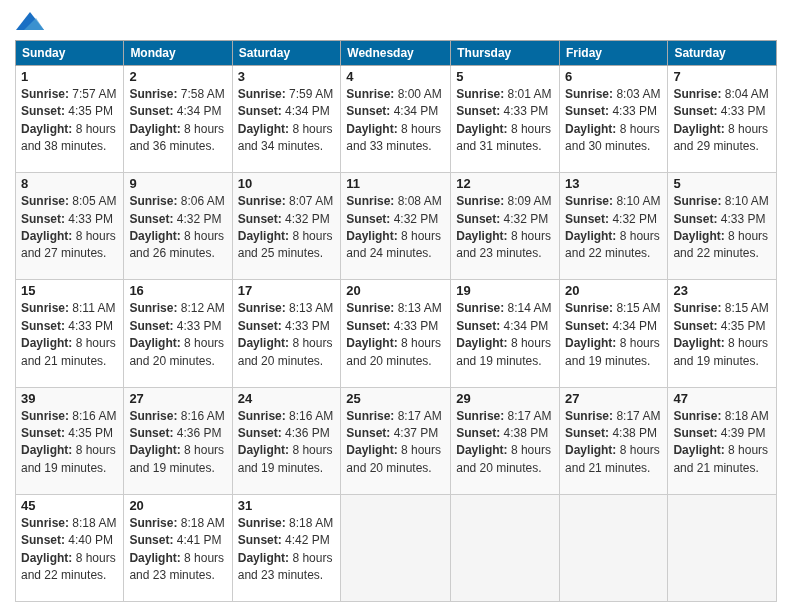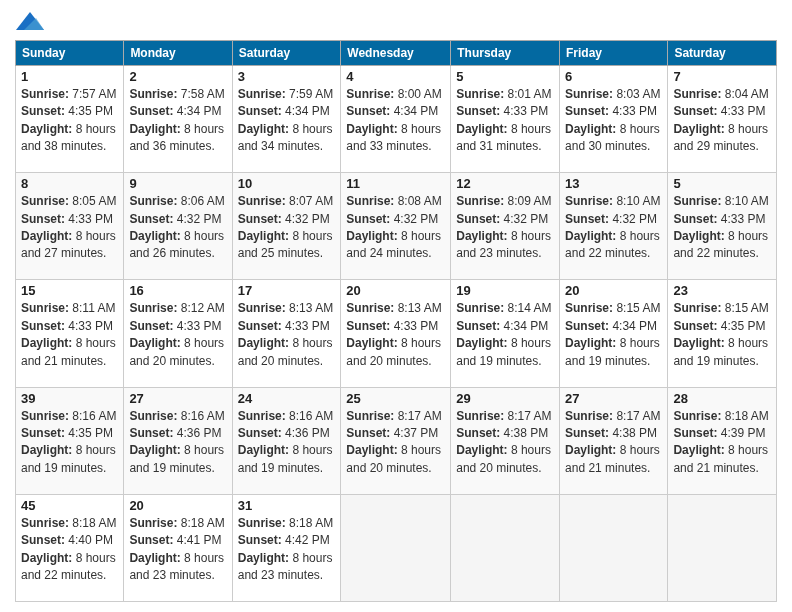--- a/index.html
+++ b/index.html
@@ -231,21 +231,21 @@
           </td>
           <td>
             <span class="day-num">29</span>
             <div class="cell-info"><strong>Sunrise:</strong> 8:17 AM<br><strong>Sunset:</strong> 4:38 PM<br><strong>Daylight:</strong> 8 hours and 20 minutes.</div>
           </td>
           <td>
             <span class="day-num">27</span>
             <div class="cell-info"><strong>Sunrise:</strong> 8:17 AM<br><strong>Sunset:</strong> 4:38 PM<br><strong>Daylight:</strong> 8 hours and 21 minutes.</div>
           </td>
           <td>
-            <span class="day-num">28</span>
+            <span class="day-num">47</span>
             <div class="cell-info"><strong>Sunrise:</strong> 8:18 AM<br><strong>Sunset:</strong> 4:39 PM<br><strong>Daylight:</strong> 8 hours and 21 minutes.</div>
           </td>
         </tr>
         <tr>
           <td>
             <span class="day-num">45</span>
             <div class="cell-info"><strong>Sunrise:</strong> 8:18 AM<br><strong>Sunset:</strong> 4:40 PM<br><strong>Daylight:</strong> 8 hours and 22 minutes.</div>
           </td>
           <td>
             <span class="day-num">20</span>

